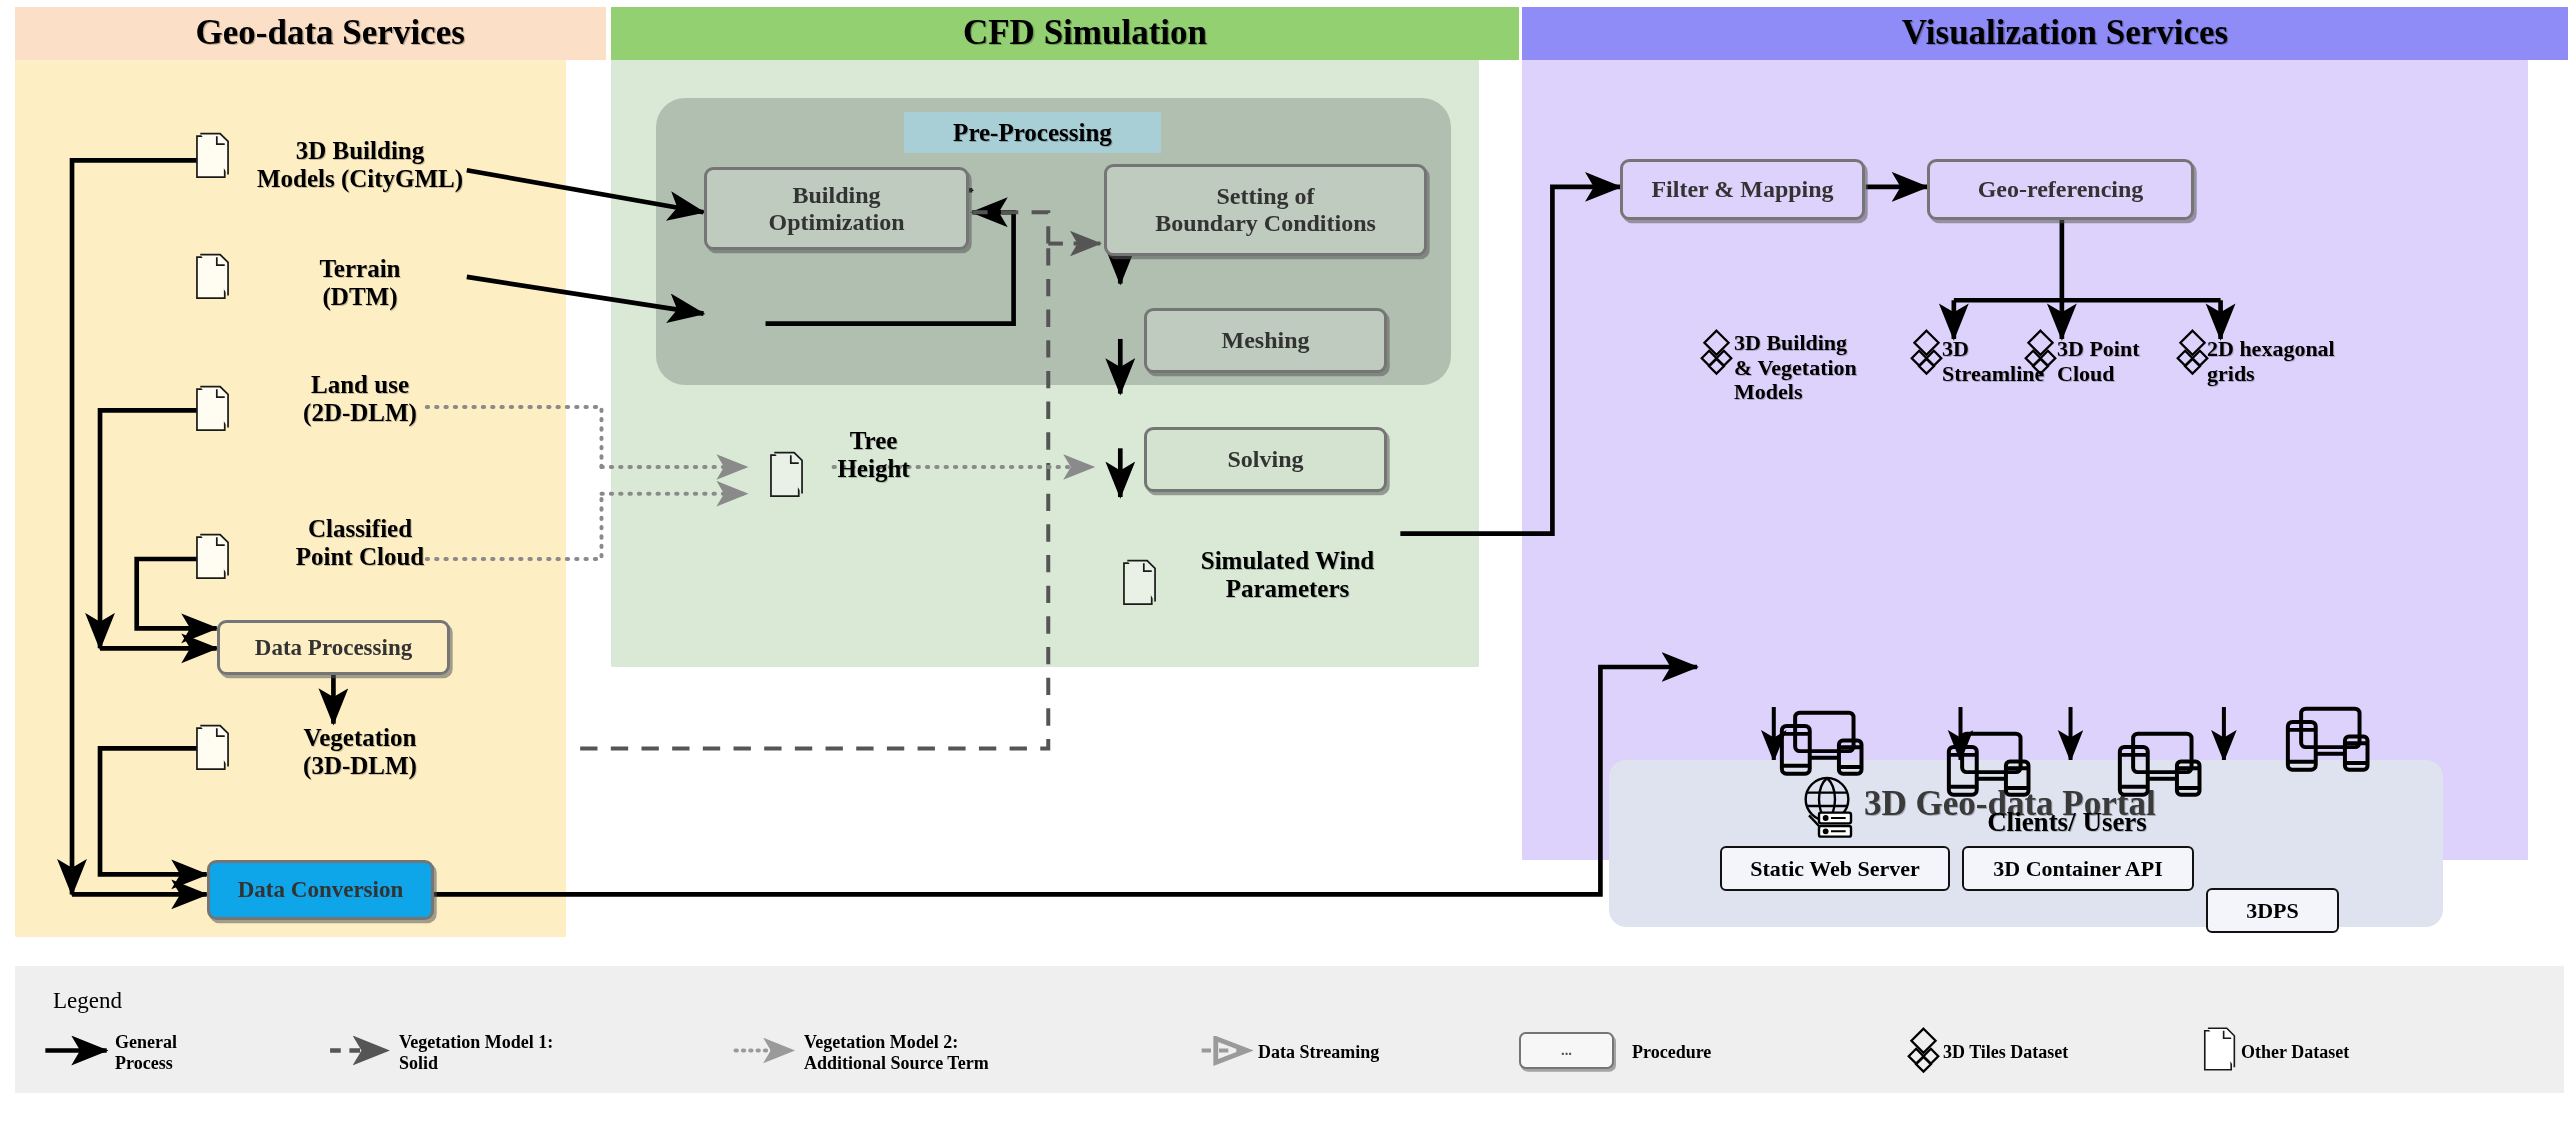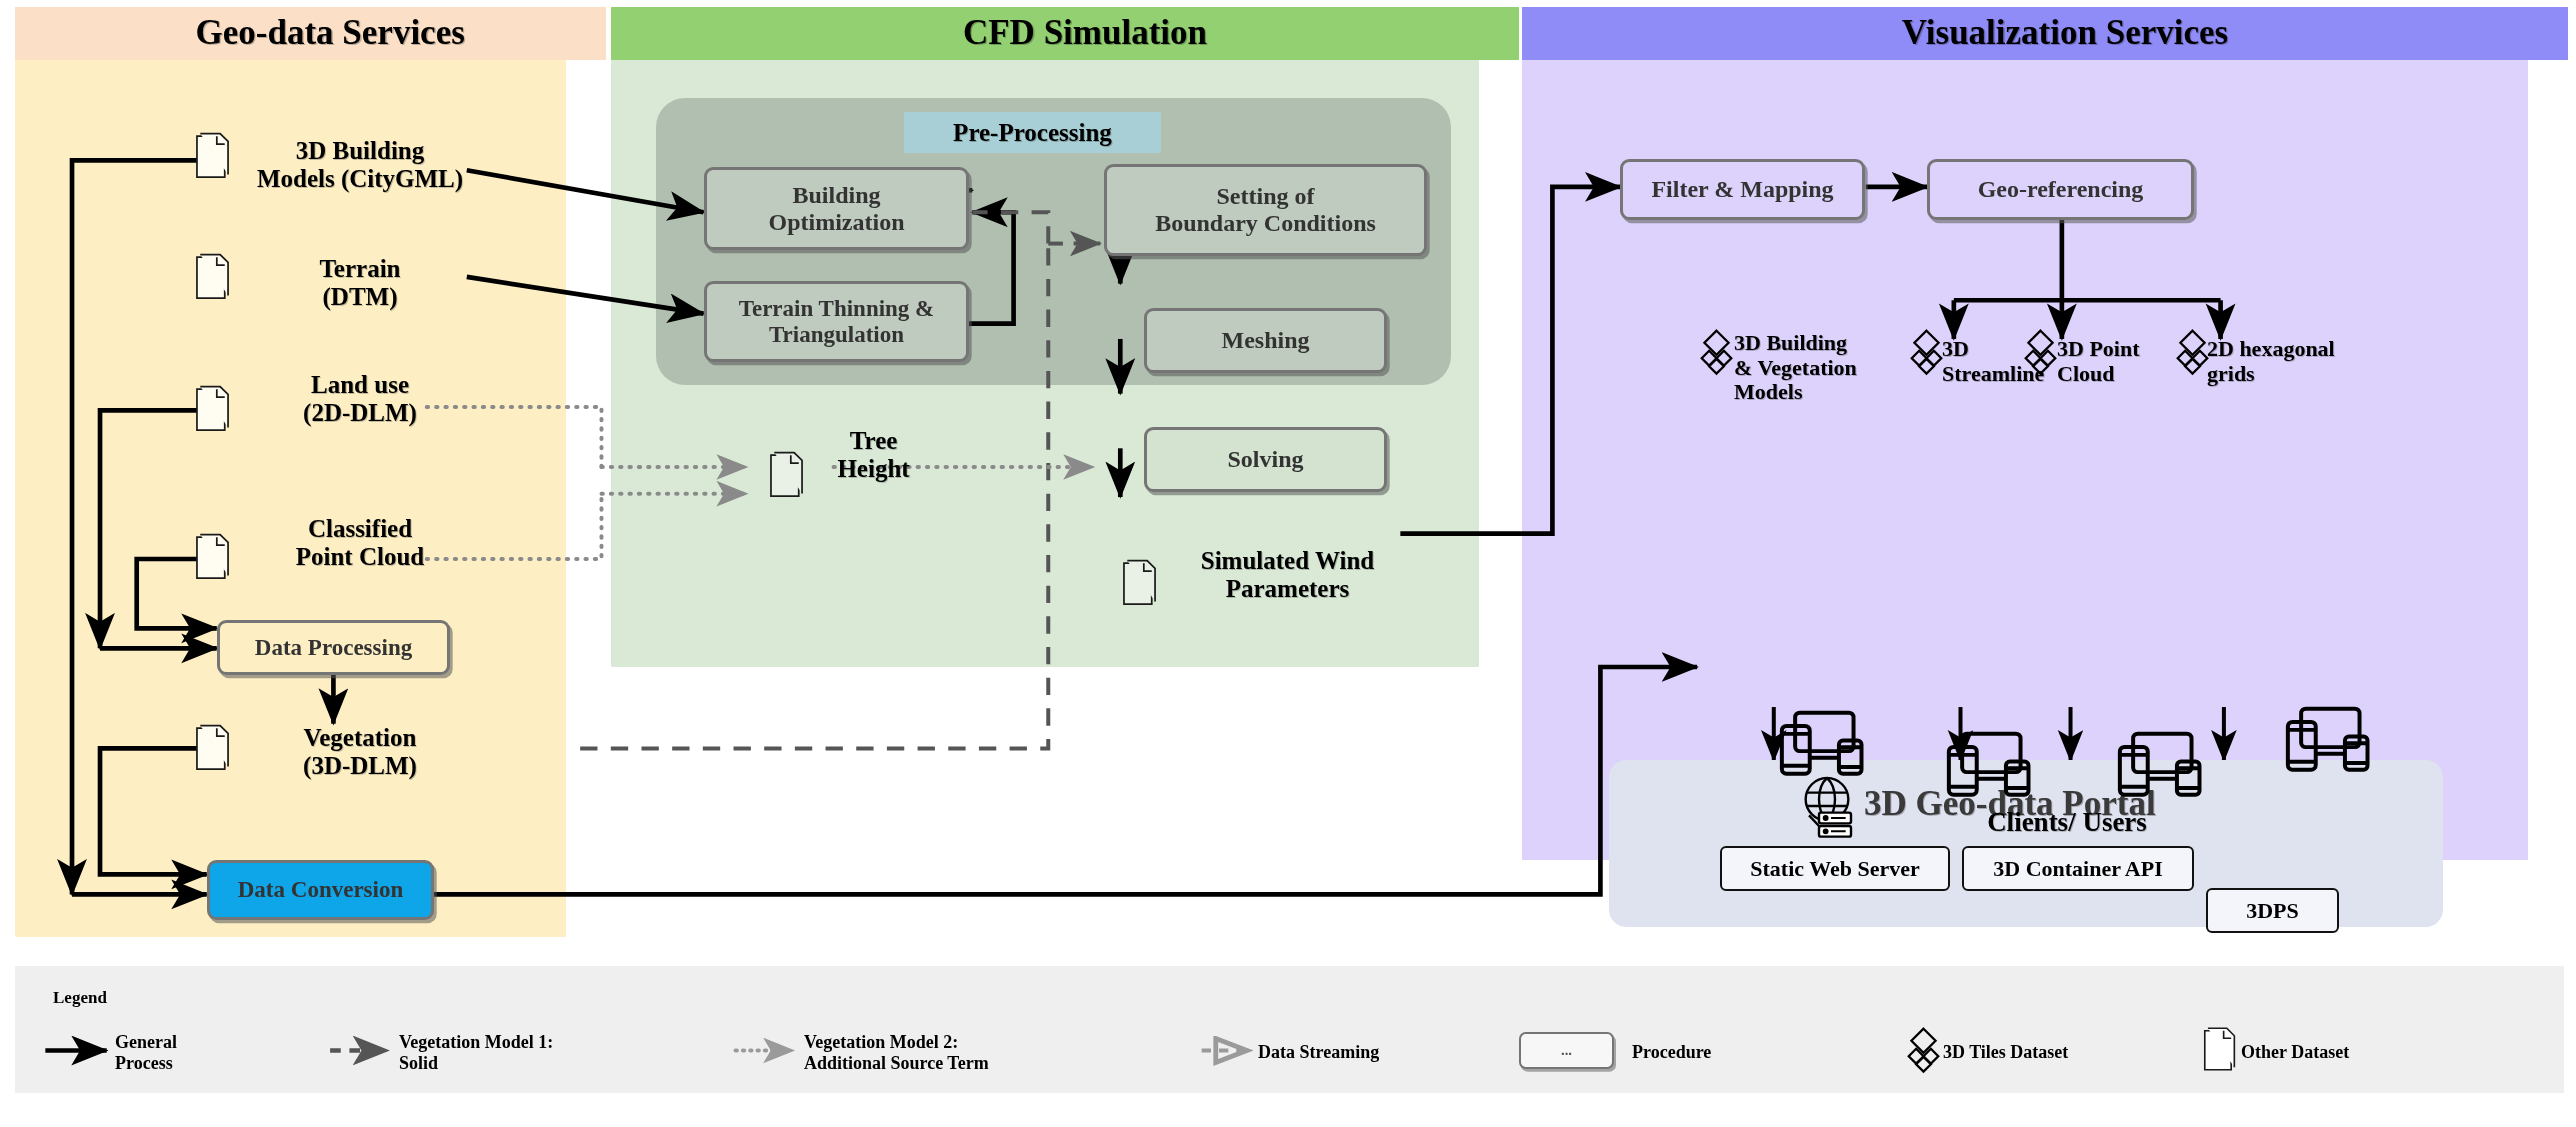--- a/index.html
+++ b/index.html
@@ -20,21 +20,21 @@
   .lbl.left{text-align:left;}
   .docicon{position:absolute;}
   .tileicon{position:absolute;}
   .pill{position:absolute;display:flex;align-items:center;justify-content:center;
         font-weight:bold;color:#000;text-shadow:1px 1px 0 rgba(0,0,0,.25);}
   .portal{position:absolute;background:#dfe3f0;border-radius:17.3px;}
   .apibtn{position:absolute;box-sizing:border-box;border:2.7px solid #111;border-radius:6px;
           background:#f4f5fa;display:flex;align-items:center;justify-content:center;
           font-weight:bold;color:#000;white-space:nowrap;}
   .legend{position:absolute;background:#efefef;}
-  .legend-title{position:absolute;font-weight:bold;color:#000;font-size:17px;}
+  .legend-title{position:absolute;font-weight:normal;color:#000;font-size:23px;}
   .legend-txt{position:absolute;font-weight:bold;color:#000;line-height:1.15;font-size:18px;}
   .legend-box{position:absolute;box-sizing:border-box;border:2.7px solid #757575;
               border-radius:6.7px;background:#f7f7f7;display:flex;align-items:center;
               justify-content:center;box-shadow:2px 2.7px 0 rgba(90,90,90,.5);
               font-weight:bold;color:#555;font-size:14.7px;}
   .cfd-inner{position:absolute;background:#b0bfb0;border-radius:29px;}
   .devgrp{position:absolute;}
 </style>
 </head>
 <body>
@@ -191,21 +191,20 @@
         <path d="M11,2 h30 l12,12 v50"></path>
       <path d="M36,6 v12 h12"></path>
     </g>
   </svg>
   <div class="lbl" style="left:220px;top:724px;width:280px;font-size:25px;">Vegetation<br>(3D-DLM)</div>
 
   <div class="procbox" style="left:217px;top:620px;width:233px;height:55px;background:#fdeec4;font-size:23px;">Data Processing</div>
   <div class="procbox" style="left:207px;top:860px;width:227px;height:60px;background:#0ea5e9;font-size:23px;">Data Conversion</div>
 
   <div class="procbox" style="left:704px;top:167px;width:265px;height:83px;background:#bfcbbf;font-size:24px;">Building<br>Optimization</div>
-  <div class="procbox" style="left:704px;top:281px;width:265px;height:81px;background:#bfcbbf;font-size:23px;">Terrain Thinning &amp;<br>Triangulation</div>
   <div class="procbox" style="left:1104px;top:164px;width:323px;height:92px;background:#bfcbbf;font-size:24px;">Setting of<br>Boundary Conditions</div>
   <div class="procbox" style="left:1144px;top:308px;width:243px;height:65px;background:#bfcbbf;font-size:24px;">Meshing</div>
   <div class="procbox" style="left:1144px;top:427px;width:243px;height:65px;background:#d3e3d0;font-size:24px;">Solving</div>
 
   <svg class="docicon" style="left:767px;top:451px;width:41px;height:52px" viewBox="0 0 62 78">
     <g fill="#e9f1e7" stroke="#1a1a1a" stroke-width="2.6">
       <path d="M6,6 h30 l12,12 v50 h-42 z"></path>
         <path d="M11,2 h30 l12,12 v50"></path>
       <path d="M36,6 v12 h12"></path>
     </g>

